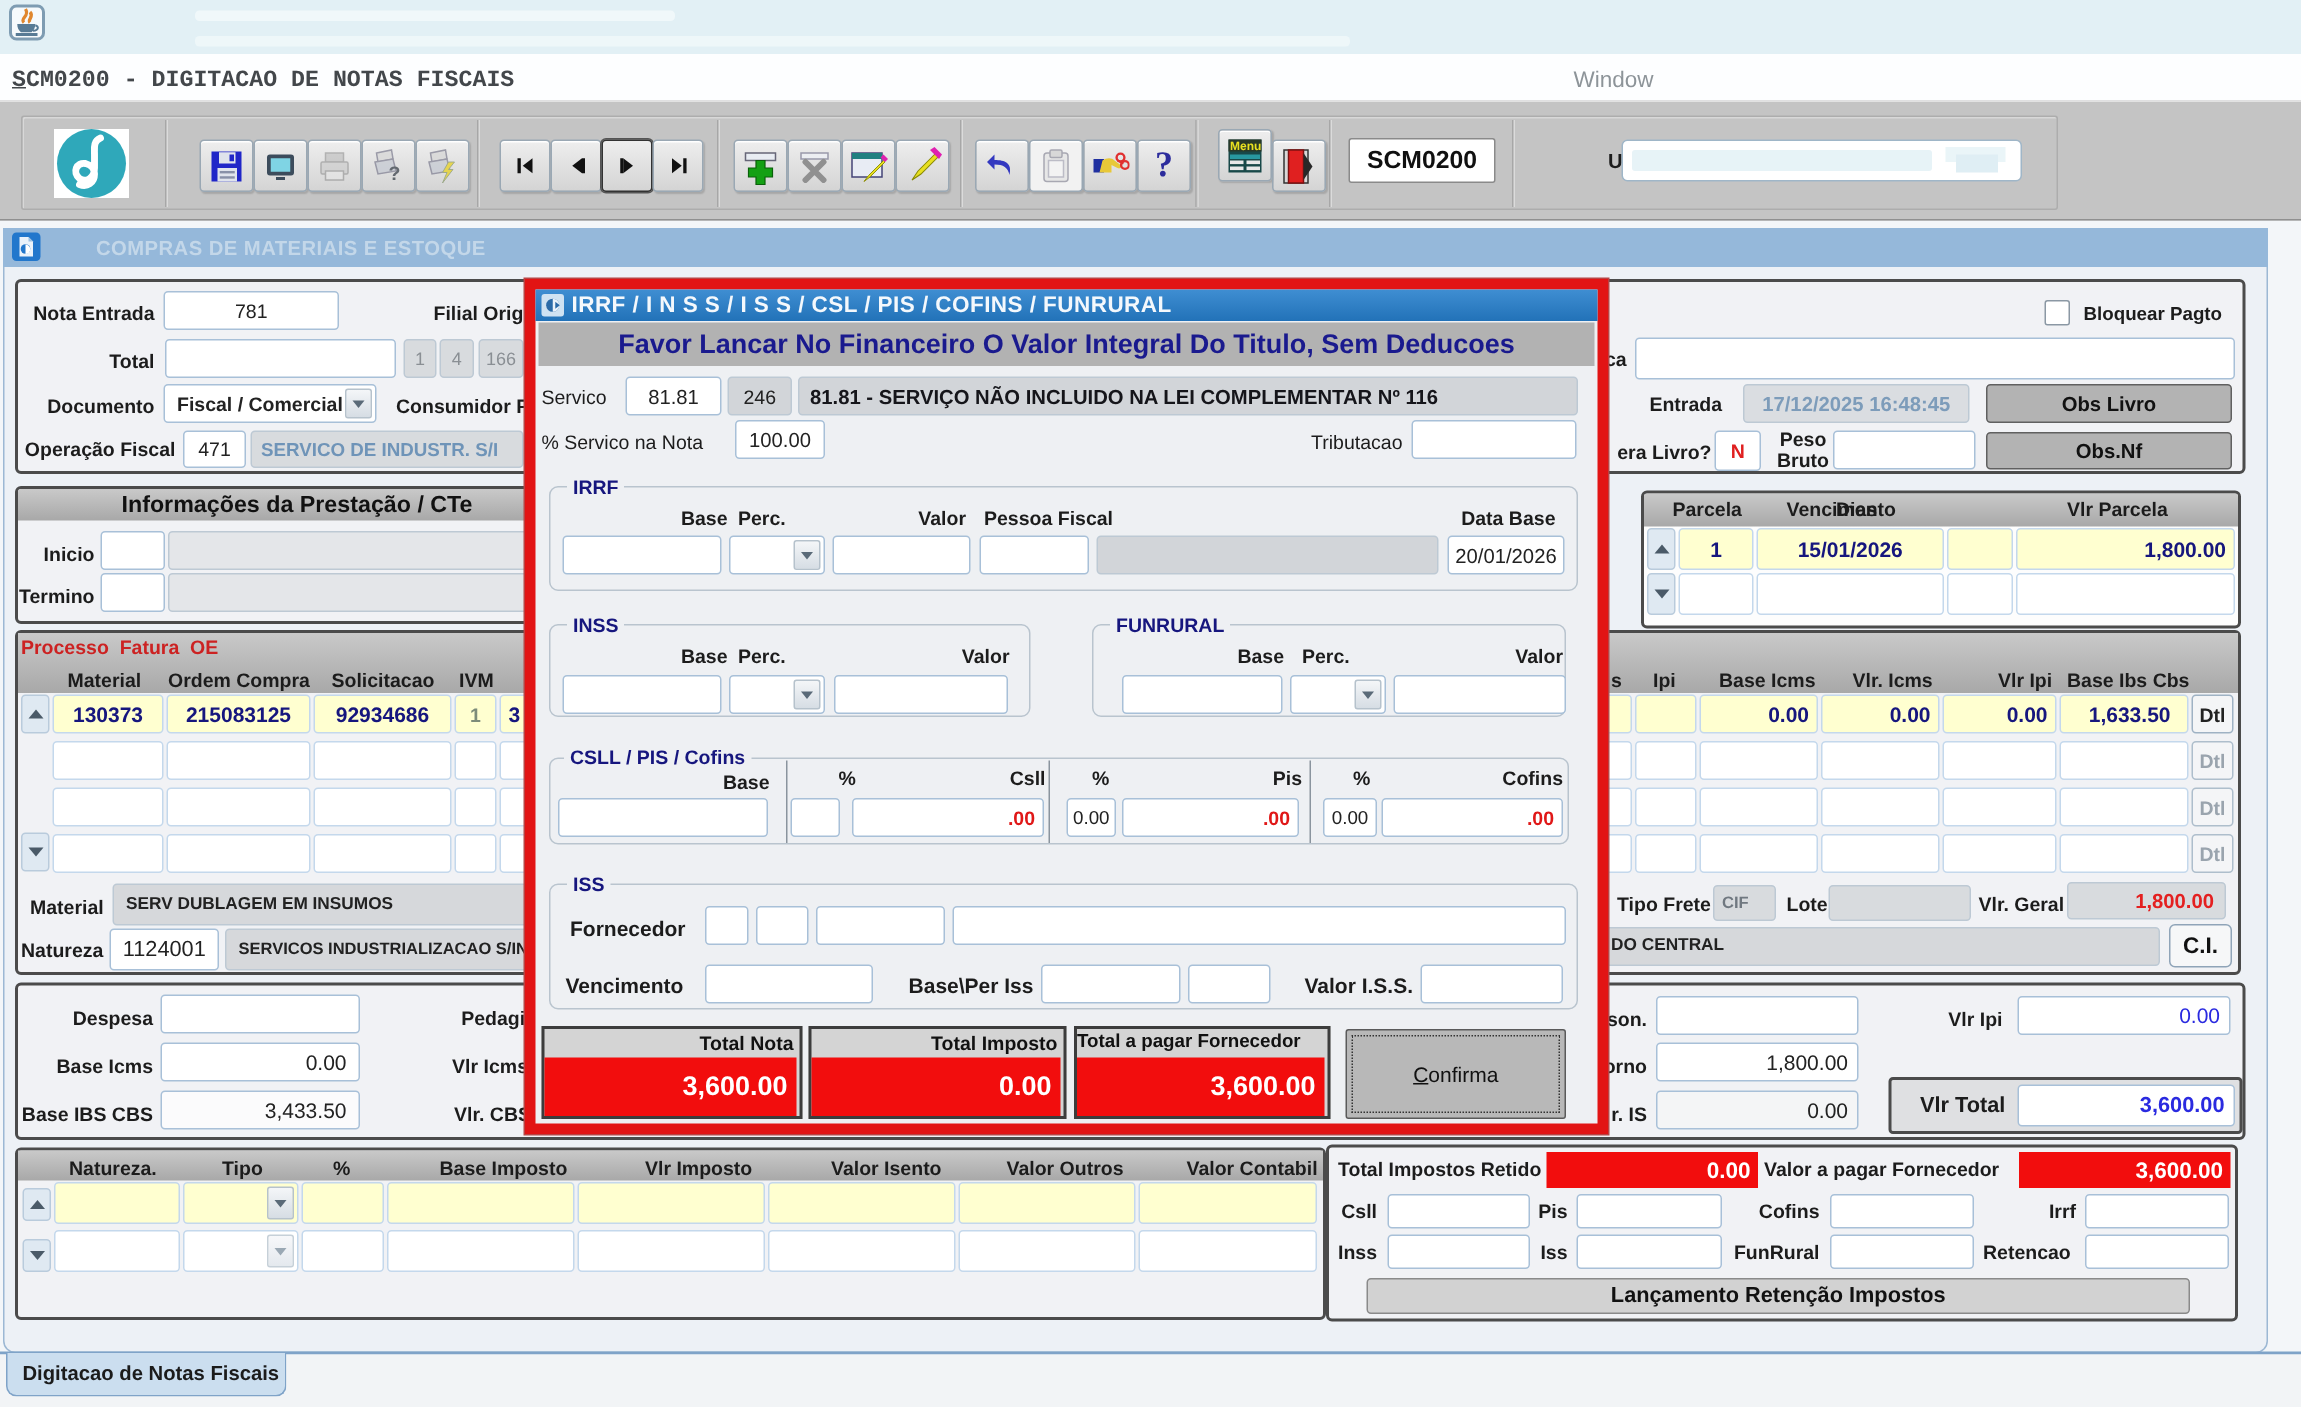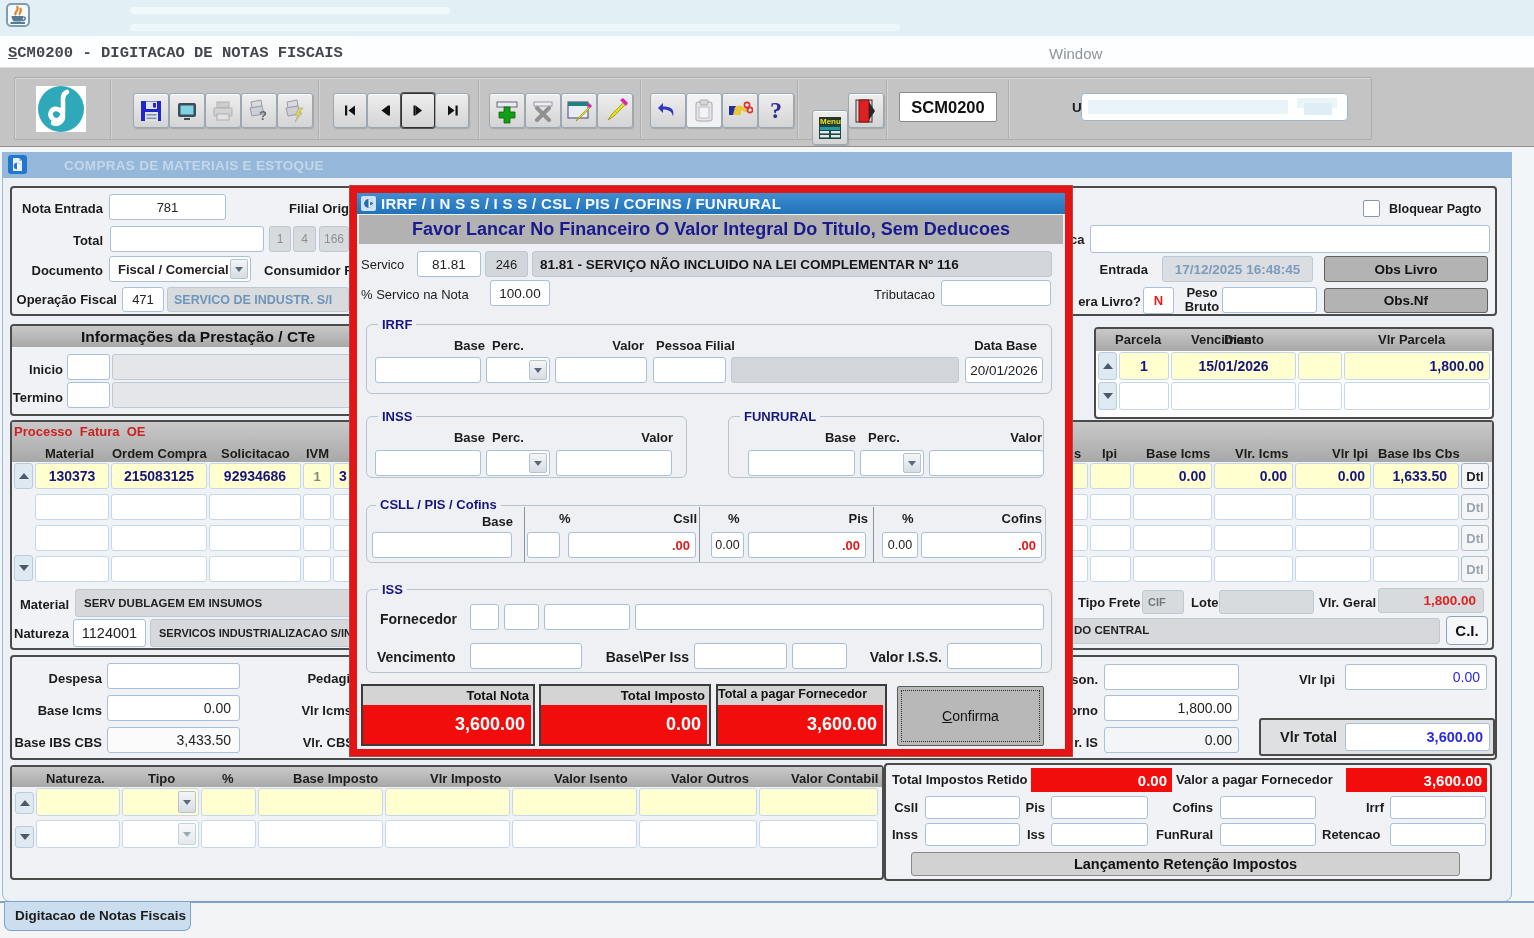--- a/index.html
+++ b/index.html
@@ -177,21 +177,21 @@
           <path d="M8 9 c3 -2 6 -2 8 0 l4 3 c1 1 0 3 -2 2 l-4 -2 v5 h-8 z" fill="#e8c838"></path>
           <circle cx="20" cy="7" r="2.6" fill="none" stroke="#e03030" stroke-width="1.6"></circle>
           <circle cx="23" cy="12" r="2.6" fill="none" stroke="#e03030" stroke-width="1.6"></circle>
           <path d="M18 9 l4 2" stroke="#e03030" stroke-width="1.4"></path>
         </svg>
   </div>
   <div class="tbtn" style="left:758px;top:93px;">
     <span style="font-size:24px;font-weight:bold;color:#2c2c9c;font-family:'Liberation Serif',serif;">?</span>
   </div>
 
-  <div class="tbtn" style="left:812px;top:110px;">
+  <div class="tbtn" style="left:812px;top:86px;">
     <svg width="26" height="26" viewBox="0 0 26 26">
           <rect x="2" y="2" width="22" height="22" fill="#184848"></rect>
           <rect x="2" y="2" width="22" height="8" fill="#283828"></rect>
           <text x="3" y="9" font-size="8" font-weight="bold" fill="#e8e020" font-family="sans-serif">Menu</text>
           <rect x="3" y="12" width="20" height="3" fill="#2898a0"></rect>
           <rect x="3" y="16" width="9" height="2.4" fill="#e8e8e8"></rect>
           <rect x="14" y="16" width="9" height="2.4" fill="#e8e8e8"></rect>
           <rect x="3" y="20" width="9" height="2.4" fill="#e8e8e8"></rect>
           <rect x="14" y="20" width="9" height="2.4" fill="#e8e8e8"></rect>
         </svg>
@@ -517,21 +517,21 @@
 <div class="lbl" style="left:361px;top:287px;font-weight:normal;font-size:13px;text-align:center;">% Servico na Nota</div>
 <div class="fld ctr" style="left:490px;top:280px;width:60px;height:26px;font-size:13.5px;">100.00</div>
 <div class="lbl rgt" style="left:855px;top:287px;width:80px;font-weight:normal;font-size:13px;">Tributacao</div>
 <div class="fld" style="left:941px;top:280px;width:110px;height:26px;"></div>
 
 <div class="grp" style="left:366px;top:324px;width:686px;height:70px;"></div>
 <div class="leg" style="left:378px;top:317px;">IRRF</div>
 <div class="lbl rgt" style="left:405px;top:338px;width:80px;">Base</div>
 <div class="lbl" style="left:492px;top:338px;">Perc.</div>
 <div class="lbl rgt" style="left:564px;top:338px;width:80px;">Valor</div>
-<div class="lbl" style="left:656px;top:338px;">Pessoa Filial</div>
+<div class="lbl" style="left:656px;top:338px;">Pessoa Fiscal</div>
 <div class="lbl rgt" style="left:957px;top:338px;width:80px;">Data Base</div>
 <div class="fld" style="left:375px;top:357px;width:106px;height:26px;"></div>
 <div class="dd" style="left:486px;top:357px;width:64px;height:26px;">
         <span class="ar">
           <span class="tri"></span>
         </span>
       </div>
 <div class="fld" style="left:555px;top:357px;width:92px;height:26px;"></div>
 <div class="fld" style="left:653px;top:357px;width:73px;height:26px;"></div>
 <div class="gfld" style="left:731px;top:357px;width:228px;height:26px;background:#d2d5d9;"></div>

